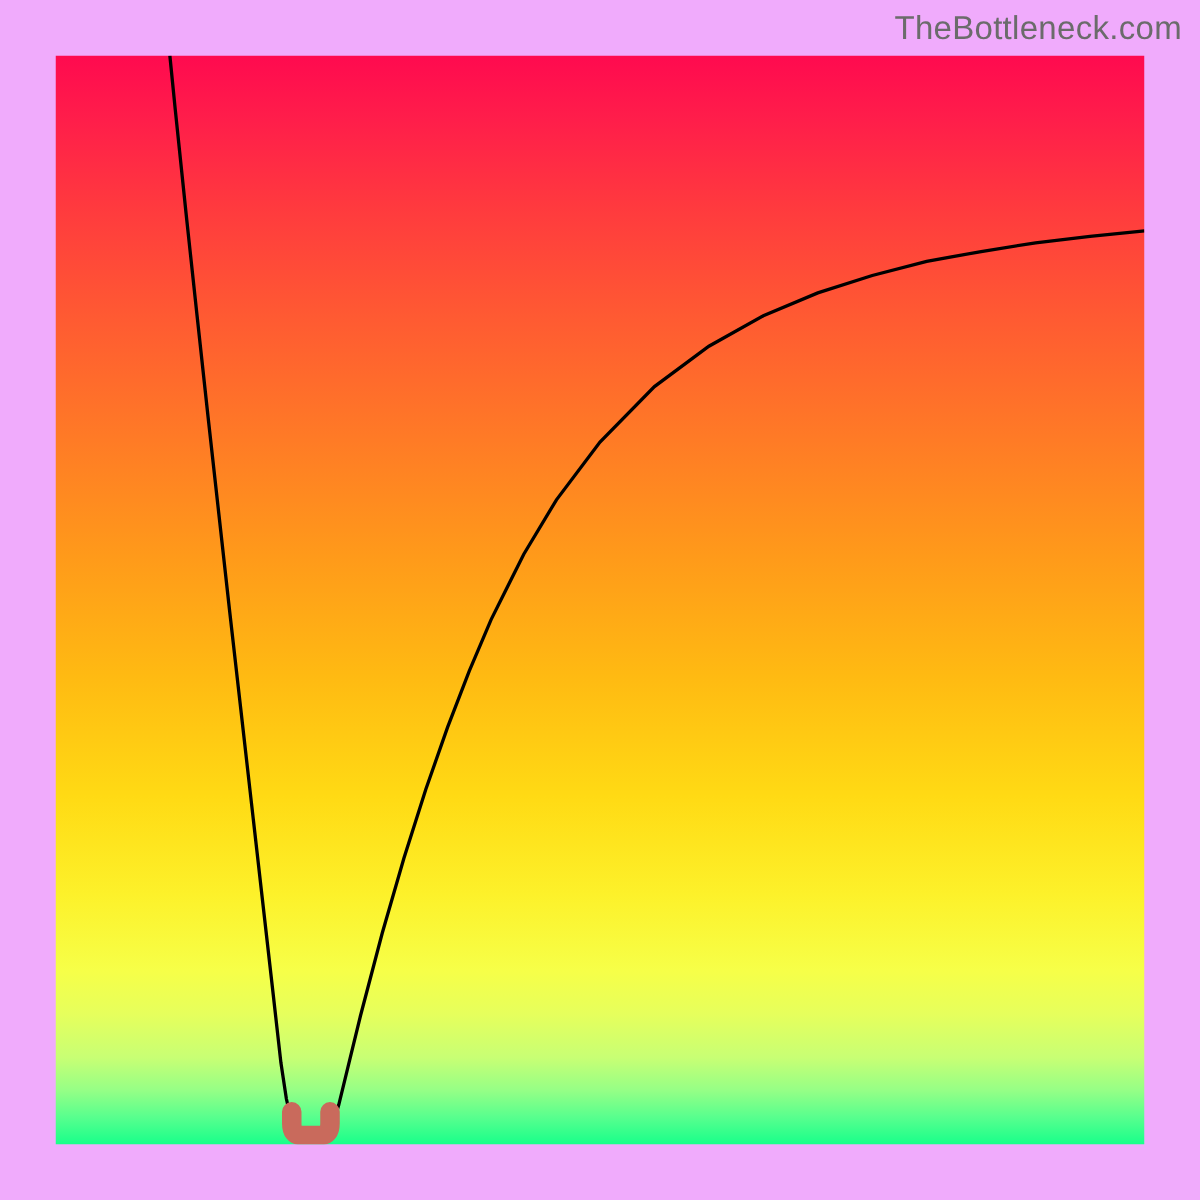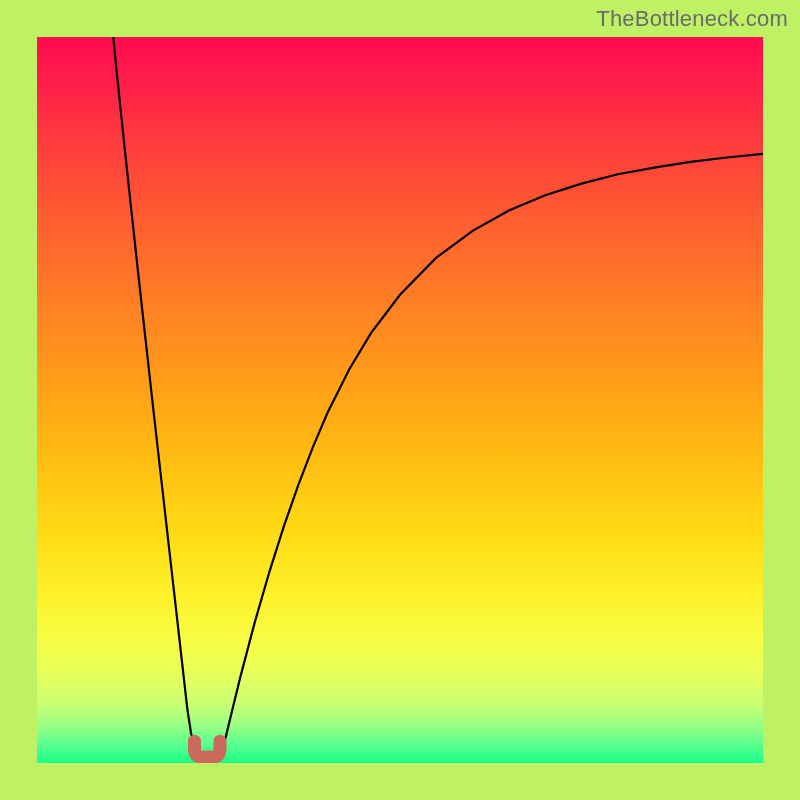--- a/index.html
+++ b/index.html
@@ -10,21 +10,21 @@
     overflow: hidden;
     background: #000;
     font-family: Arial, Helvetica, sans-serif;
   }
   .frame {
     position: absolute;
     top: 0;
     left: 0;
     width: 800px;
     height: 800px;
-    background: #bef264;
+    background: #f0abfc;
   }
   .plot {
     position: absolute;
     top: 37px;
     left: 37px;
     width: 726px;
     height: 726px;
     overflow: hidden;
   }
   .gradient {

